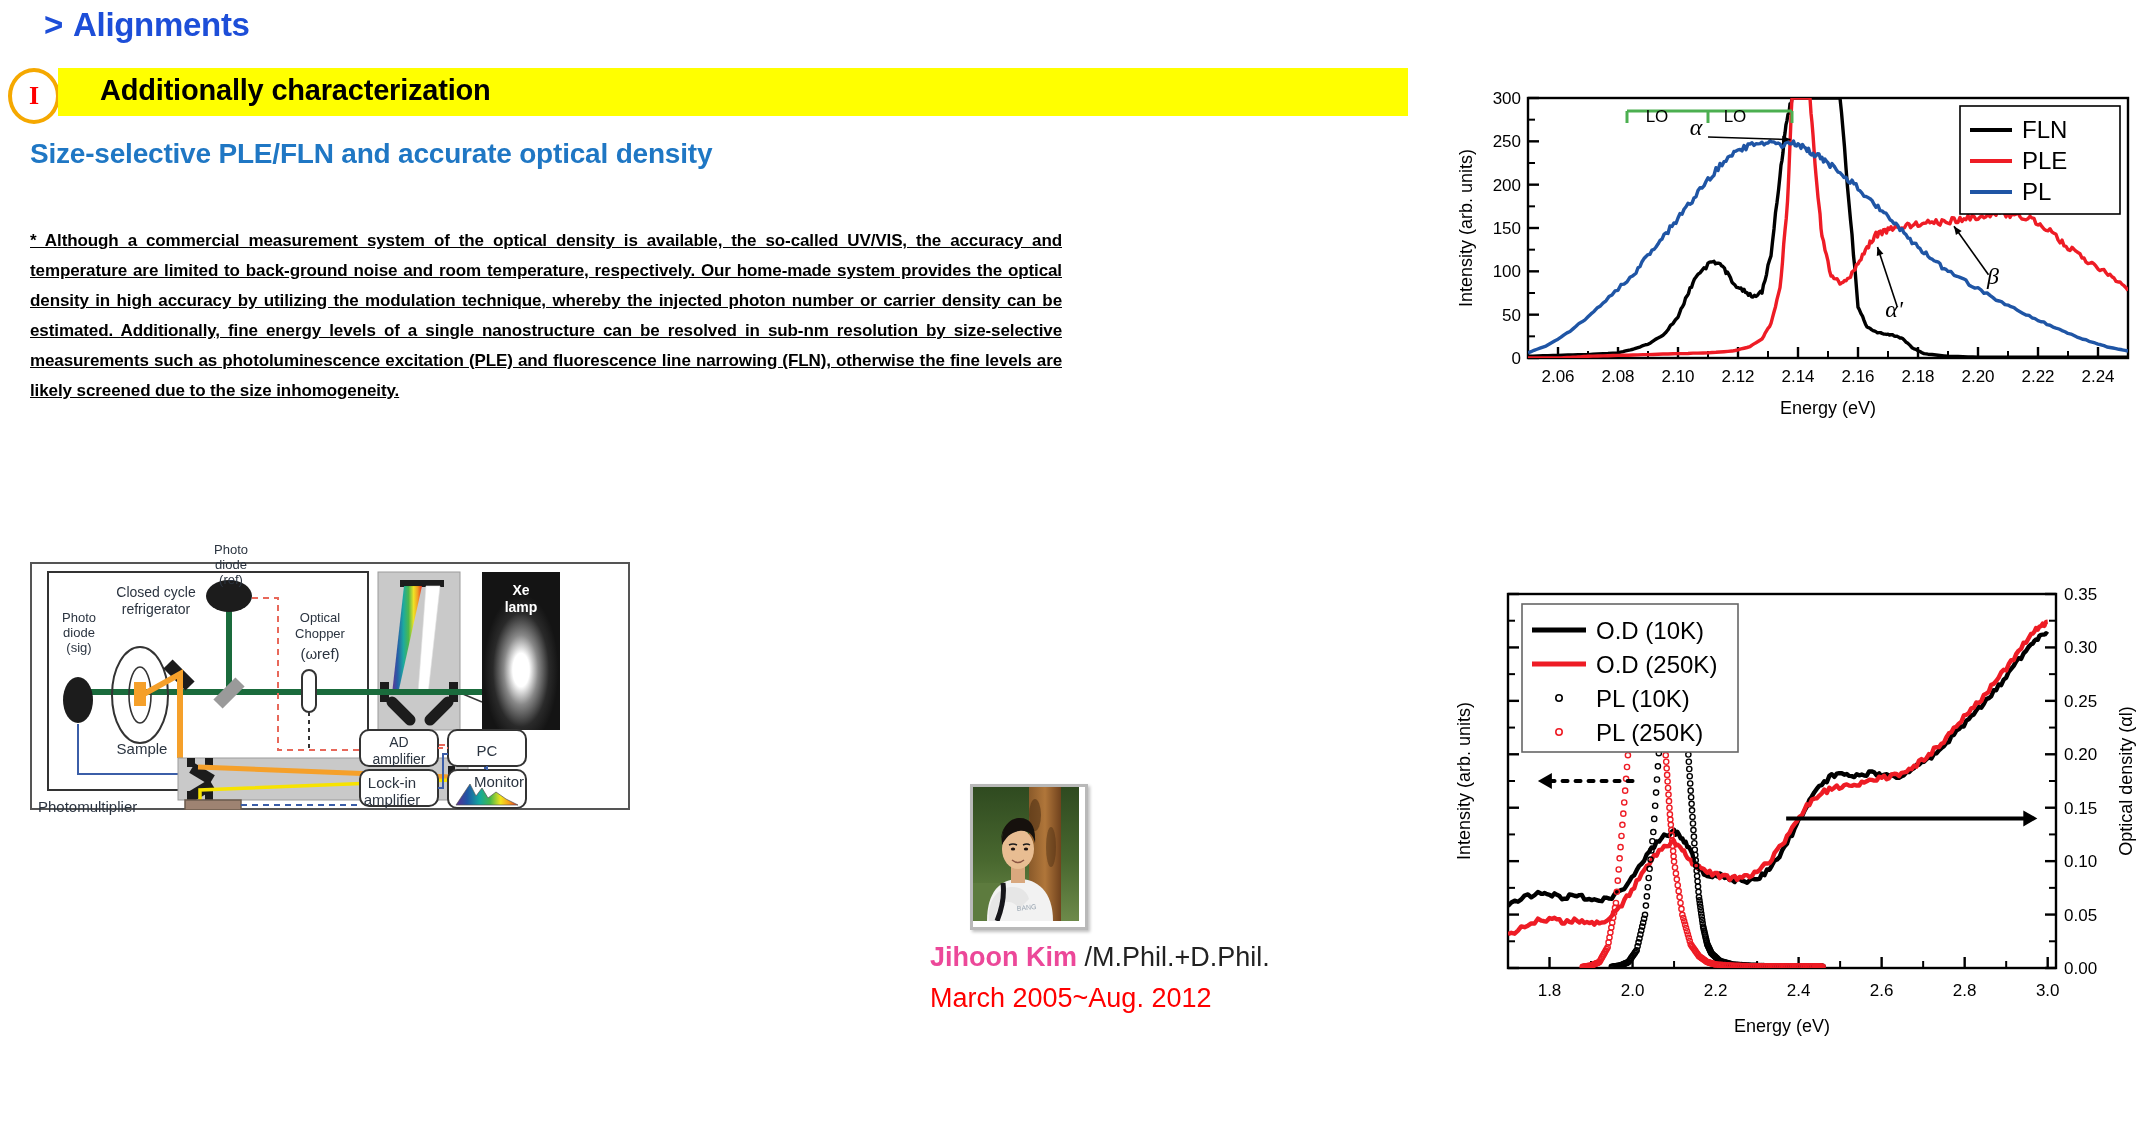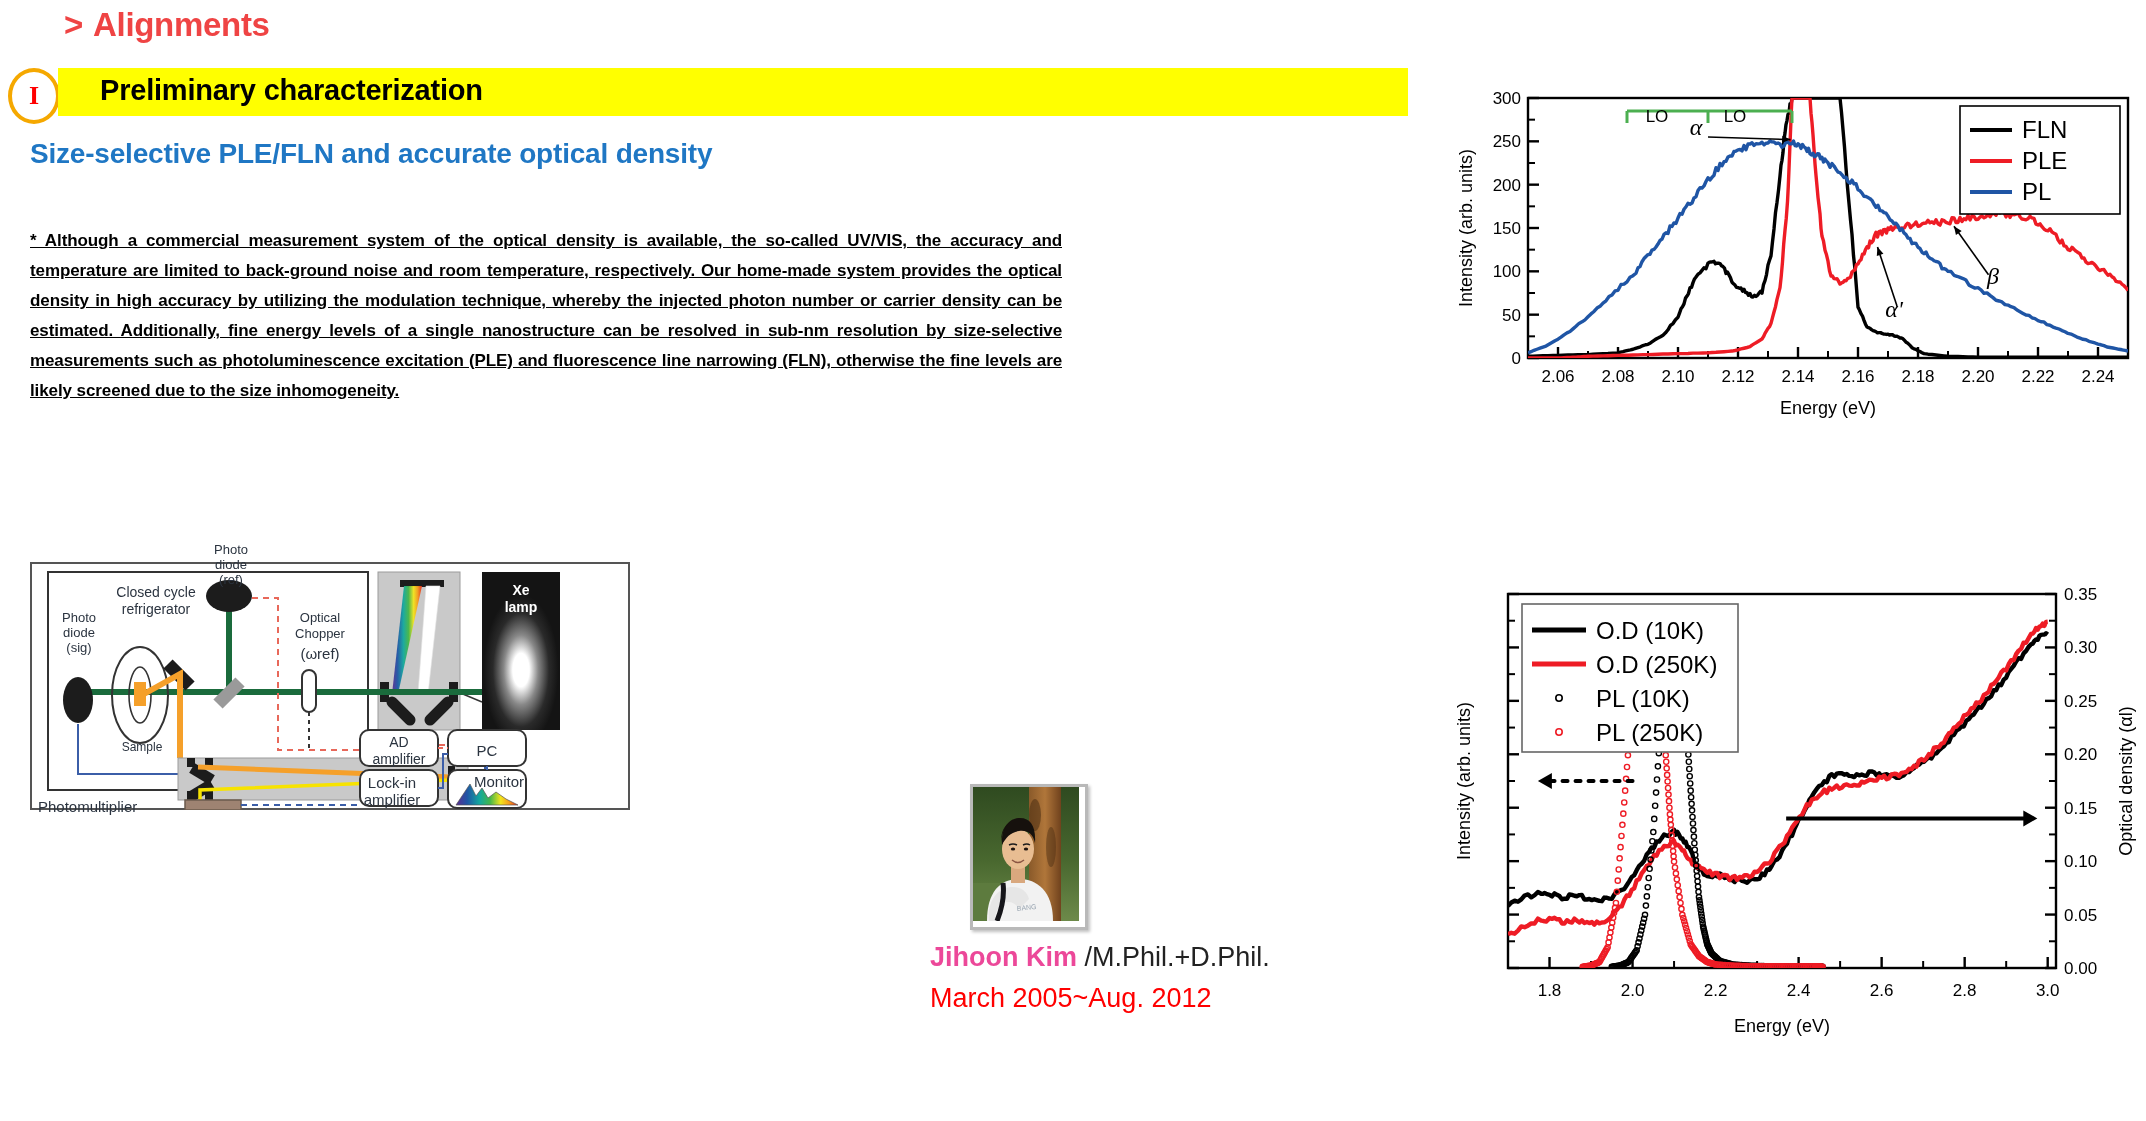--- a/index.html
+++ b/index.html
@@ -1,21 +1,21 @@
 <!DOCTYPE html>
 <html><head>
 <meta charset="utf-8">
 <style>
   html,body{margin:0;padding:0;background:#fff;}
   body{width:2146px;height:1121px;position:relative;overflow:hidden;
        font-family:"Liberation Sans",sans-serif;color:#000;}
 
   
   #nav-heading{position:absolute;left:44px;top:6px;font-size:33px;font-weight:bold;
-    color:#ef4444;letter-spacing:-.3px;white-space:nowrap;margin-left:20px;}
+    color:#1d4ed8;letter-spacing:-.3px;white-space:nowrap;}
   #nav-heading .chev{margin-right:10px;}
 
   #badge-circle{position:absolute;left:8px;top:68px;width:44px;height:48px;
     border:4px solid #f5a800;border-radius:50%;background:#fff;
     display:flex;align-items:center;justify-content:center;
     font-family:"Liberation Serif",serif;font-weight:bold;font-size:26px;color:#ff0000;}
 
   #yellow-bar{position:absolute;left:58px;top:68px;width:1350px;height:48px;
     background:#ffff00;}
   #yellow-bar-label{position:absolute;left:100px;top:74px;font-size:29px;
@@ -59,21 +59,21 @@
 
 <div id="nav-heading">
   <span class="chev">&gt;</span><span>Alignments</span>
 </div>
 
 <div id="badge-circle">
   <span>I</span>
 </div>
 
 <div id="yellow-bar"></div>
-<div id="yellow-bar-label">Preliminary characterization</div>
+<div id="yellow-bar-label">Additionally characterization</div>
 
 <div id="subtitle">Size-selective PLE/FLN and accurate optical density</div>
 
 <div id="body-paragraph">* Although a commercial measurement system of the optical density is available, the so-called UV/VIS, the accuracy and temperature are limited to back-ground noise and room temperature, respectively. Our home-made system provides the optical density in high accuracy by utilizing the modulation technique, whereby the injected photon number or carrier density can be estimated. Additionally, fine energy levels of a single nanostructure can be resolved in sub-nm resolution by size-selective measurements such as photoluminescence excitation (PLE) and fluorescence line narrowing (FLN), otherwise the fine levels are likely screened due to the size inhomogeneity.</div>
 
 <div id="apparatus">
 <svg width="600" height="248" viewBox="0 0 600 248" xmlns="http://www.w3.org/2000/svg">
   <defs>
     <linearGradient id="xeGlow" cx="50%" cy="50%">
       <stop offset="0%" stop-color="#ffffff"></stop>
@@ -182,21 +182,21 @@
   </div>
   <div style="position:absolute;left:18px;top:48px;text-align:center;width:62px;line-height:15px;">
     <div>Photo</div>
     <div>diode</div>
     <div>(sig)</div>
   </div>
   <div style="position:absolute;left:66px;top:22px;text-align:center;width:120px;line-height:17px;font-size:14px;">
     <div>Closed cycle</div>
     <div>refrigerator</div>
   </div>
-  <div style="position:absolute;left:84px;top:178px;width:56px;text-align:center;font-size:12px;">Sample</div>
+  <div style="position:absolute;left:84px;top:178px;width:56px;text-align:center;font-size:15px;">Sample</div>
   <div style="position:absolute;left:248px;top:48px;text-align:center;width:84px;line-height:16px;font-size:13px;">
     <div>Optical</div>
     <div>Chopper</div>
     <div style="margin-top:4px;font-size:15px;">(ωref)</div>
   </div>
   <div style="position:absolute;left:332px;top:172px;width:74px;text-align:center;line-height:17px;font-size:14px;">
     <div>AD</div>
     <div>amplifier</div>
   </div>
   <div style="position:absolute;left:420px;top:180px;width:74px;text-align:center;font-size:15px;">PC</div>

